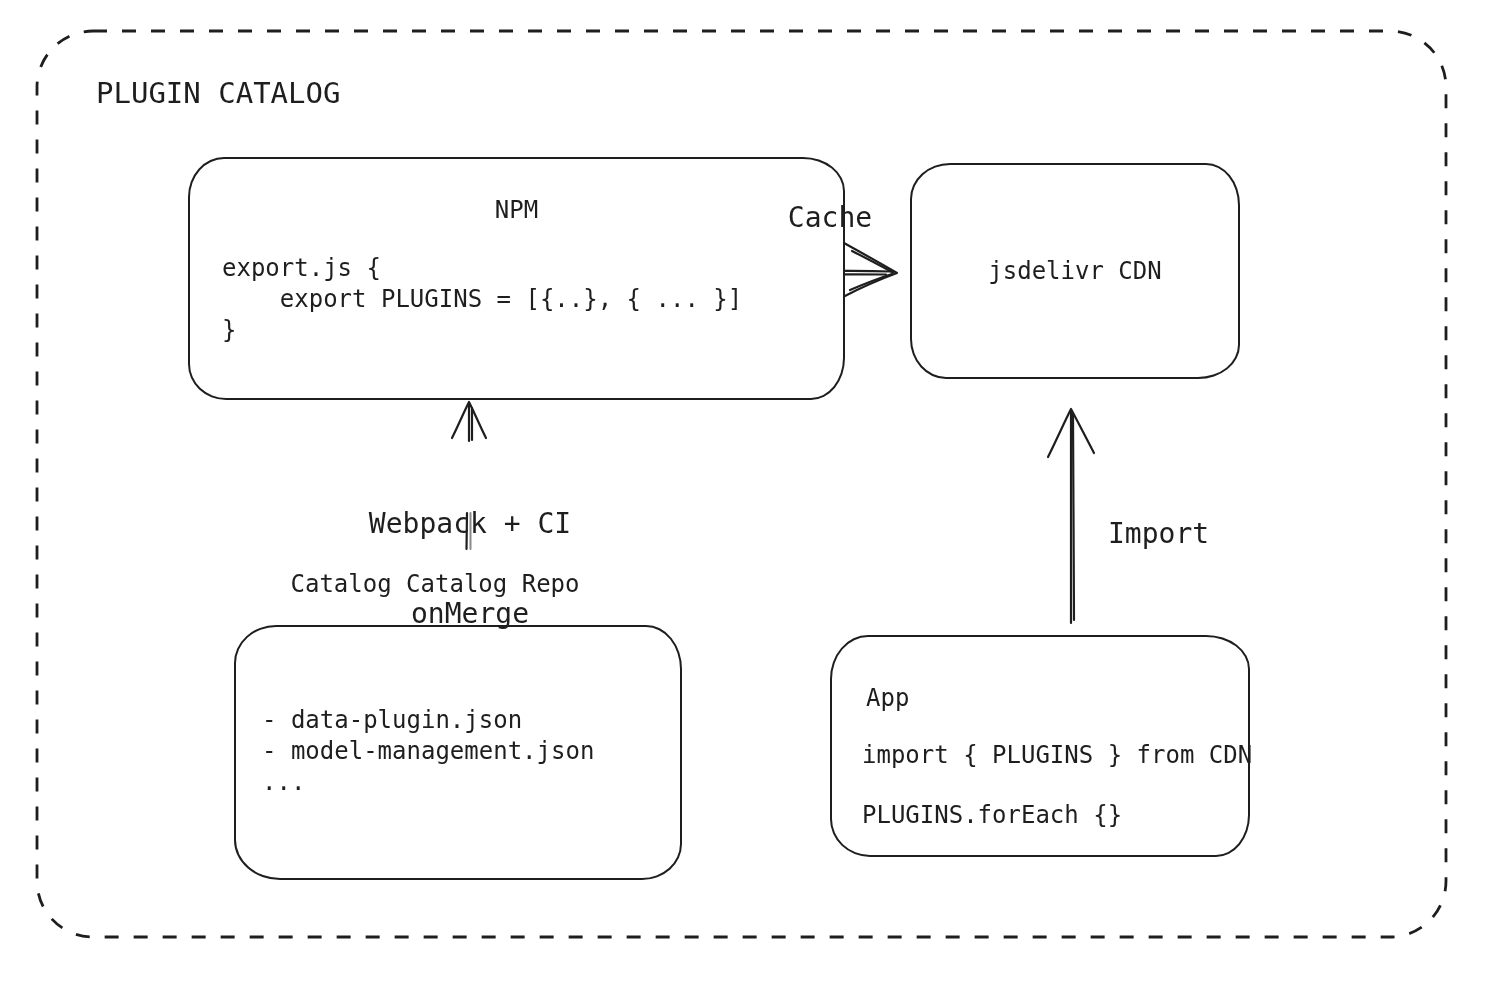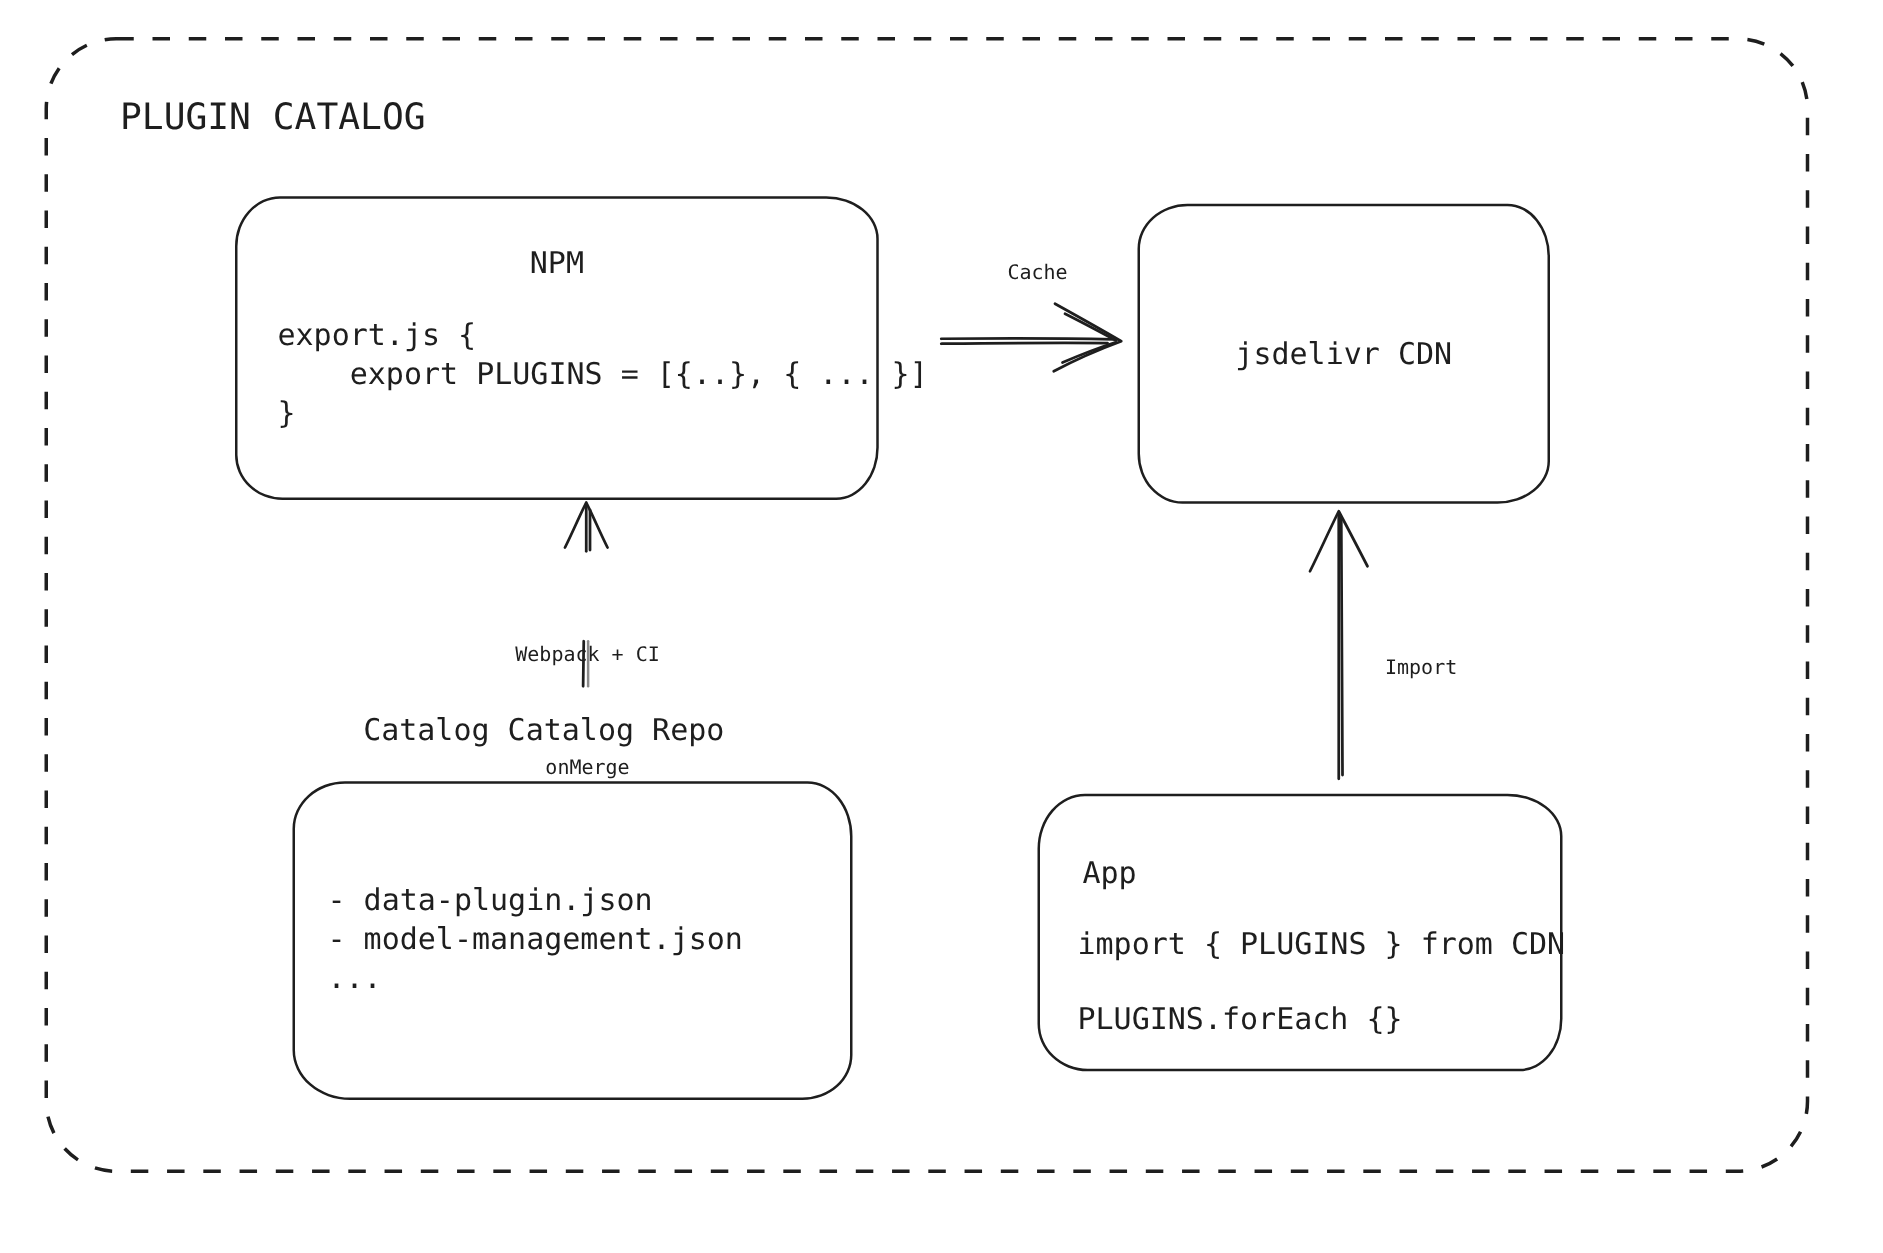--- a/index.html
+++ b/index.html
@@ -23,25 +23,25 @@
     width: 1506px;
     height: 1002px;
   }
   .node {
     position: absolute;
     box-sizing: border-box;
     background: #ffffff;
     border: 2.2px solid #1e1e1e;
   }
   .node-npm {
-    left: 188px; top: 157px; width: 515px; height: 243px;
+    left: 188px; top: 157px; width: 657px; height: 243px;
     border-radius: 36px 42px 34px 38px / 40px 34px 42px 36px;
   }
   .node-cdn {
-    left: 910px; top: 163px; width: 330px; height: 240px;
+    left: 910px; top: 163px; width: 330px; height: 216px;
     border-radius: 40px 34px 42px 36px / 36px 42px 34px 40px;
     display: flex; align-items: center; justify-content: center;
   }
   .node-repo {
     left: 234px; top: 625px; width: 448px; height: 255px;
     border-radius: 42px 36px 40px 46px / 38px 44px 36px 40px;
   }
   .node-app {
     left: 830px; top: 635px; width: 420px; height: 222px;
     border-radius: 38px 44px 34px 40px / 44px 34px 42px 38px;
@@ -70,21 +70,21 @@
   .repo-files {
     position: absolute;
     left: 26px; top: 78px;
     line-height: 32px;
   }
   .app-title  { position: absolute; left: 34px; top: 46px; }
   .app-line1  { position: absolute; left: 30px; top: 103px; }
   .app-line2  { position: absolute; left: 30px; top: 163px; }
   .edge-label {
     position: absolute;
-    font-size: 16px;
+    font-size: 28px;
     line-height: 30px;
     white-space: pre;
   }
   .cache-label  { left: 760px;  top: 203px; width: 140px; text-align: center; }
   .build-label  { left: 340px;  top: 449px; width: 260px; text-align: center; }
   .repo-label   { left: 285px;  top: 570px; width: 300px; text-align: center; position: absolute; font-size: 24px; white-space: pre; }
   .import-label { left: 1108px; top: 519px; }
 </style>
 </head>
 <body>

